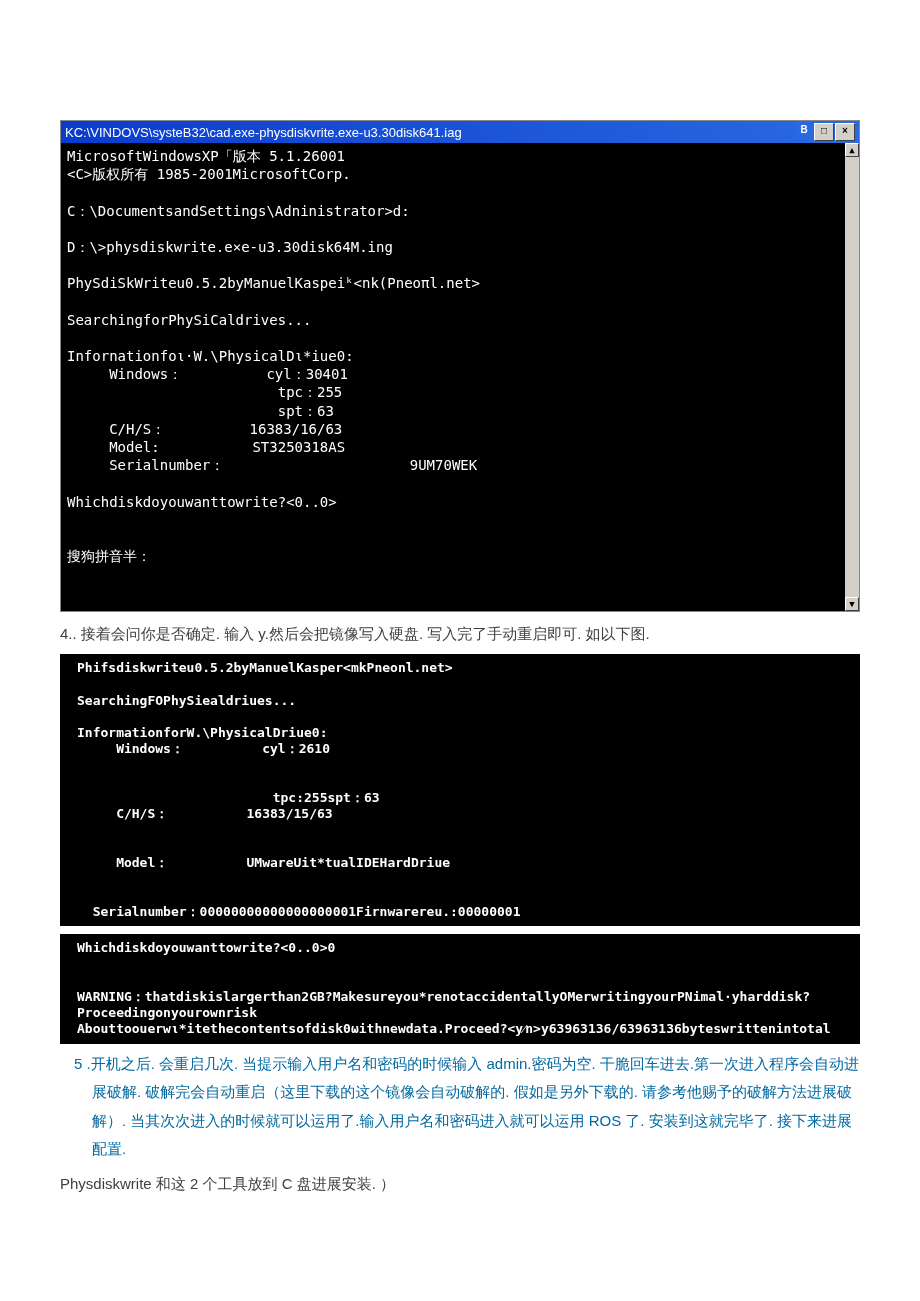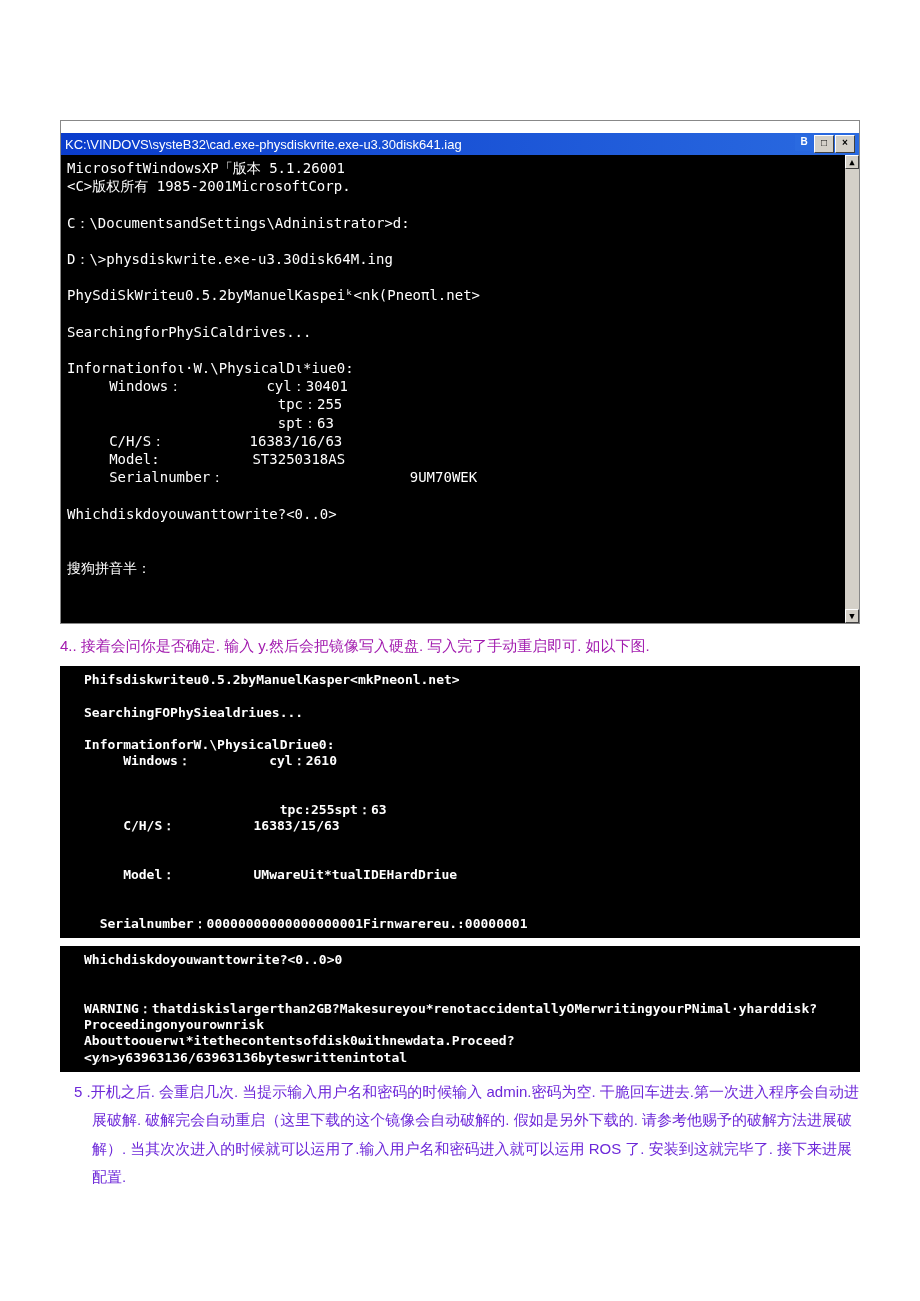--- a/index.html
+++ b/index.html
@@ -19,21 +19,20 @@
   .titlebar {
     background: #0a246a;
     background: linear-gradient(to right, #0a3ccc, #2a6ae0);
     color: #fff;
     font-size: 13px;
     padding: 2px 4px;
     display: flex;
     align-items: center;
     justify-content: center;
     font-family: Arial, sans-serif;
-    margin-top: 12px;
   }
   .titlebar-title {
     flex: 1;
     white-space: nowrap;
     overflow: hidden;
   }
   .titlebar-buttons {
     display: flex;
     gap: 0;
   }
@@ -84,43 +83,43 @@
     text-align: center;
     color: #000;
     box-sizing: border-box;
   }
   .scroll-up { top: 0; }
   .scroll-down { bottom: 0; }
   .para {
     font-size: 15px;
     line-height: 1.9;
     margin: 6px 0 6px 0;
-    color: #a21caf;
+    color: #404040;
   }
   .console-block {
     background: #000;
     color: #fff;
     font-family: "SimSun", "Consolas", monospace;
     font-size: 13px;
     font-weight: bold;
     line-height: 1.25;
-    padding: 6px 24px;
+    padding: 6px 17px;
     margin-bottom: 6px;
     white-space: pre-wrap;
   }
   .console-block.sep {
     margin-top: 8px;
   }
   .indent-para {
     font-size: 15px;
     line-height: 1.9;
     margin: 6px 0 6px 0;
     padding-left: 32px;
     text-indent: -18px;
-    color: #6d28d9;
+    color: #0369a1;
   }
 </style>
 </head>
 <body>
 
 <div class="page">
 
   <div class="console-window">
     <div class="titlebar">
       <span class="titlebar-title">KC:\VINDOVS\systeB32\cad.exe-physdiskvrite.exe-u3.30disk641.iag</span>
@@ -179,14 +178,15 @@
 
   Serialnumber：00000000000000000001Firnwarereu.:00000001</div>
   <div class="console-block sep">Whichdiskdoyouwanttowrite?&lt;0..0&gt;0
 
 
 WARNING：thatdiskislargerthan2GB?Makesureyou*renotaccidentallyOMerwritingyourPNimal·yharddisk?Proceedingonyourownrisk
 Abouttoouerwι*itethecontentsofdisk0ωithnewdata.Proceed?&lt;y⁄n&gt;y63963136/63963136byteswrittenintotal
 </div>
 
   <div class="indent-para">5  .开机之后. 会重启几次. 当提示输入用户名和密码的时候输入 admin.密码为空. 干脆回车进去.第一次进入程序会自动进展破解. 破解完会自动重启（这里下载的这个镜像会自动破解的. 假如是另外下载的. 请参考他赐予的破解方法进展破解）. 当其次次进入的时候就可以运用了.输入用户名和密码进入就可以运用 ROS 了. 安装到这就完毕了. 接下来进展配置.</div>
+  <div class="para">Physdiskwrite 和这 2 个工具放到 C 盘进展安装. ）</div>
 
 </div>
 
 </body></html>

